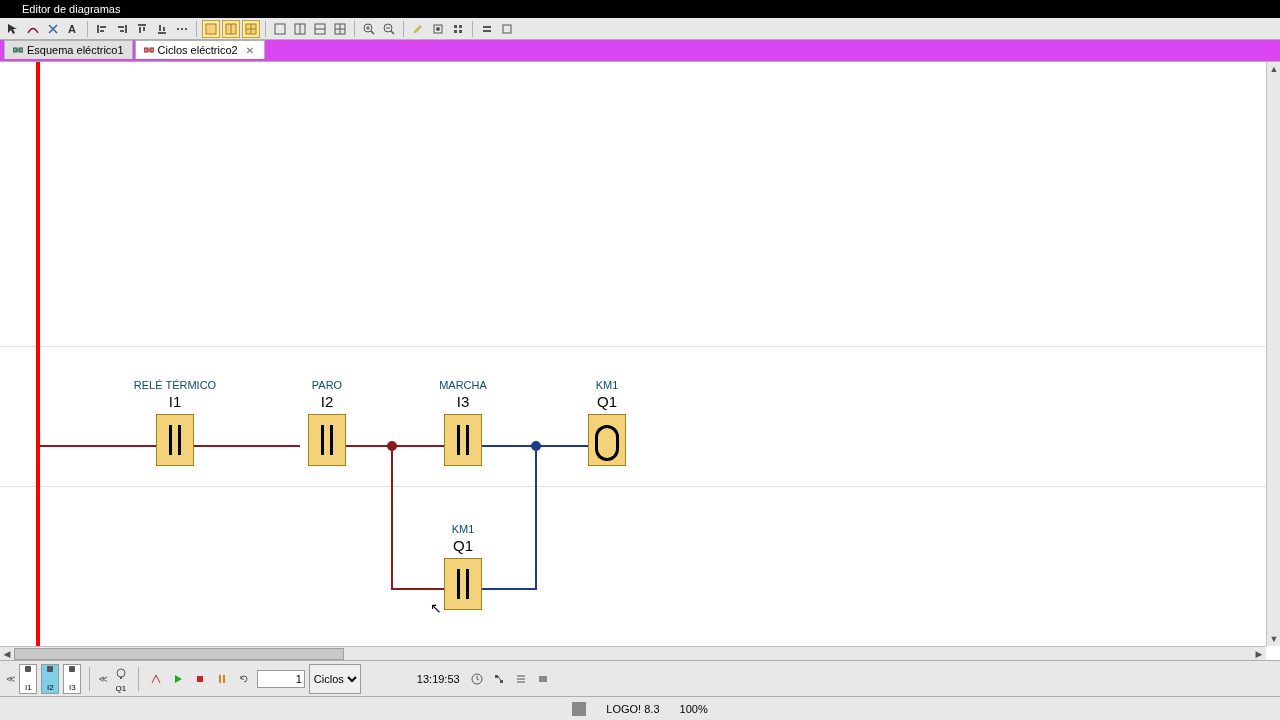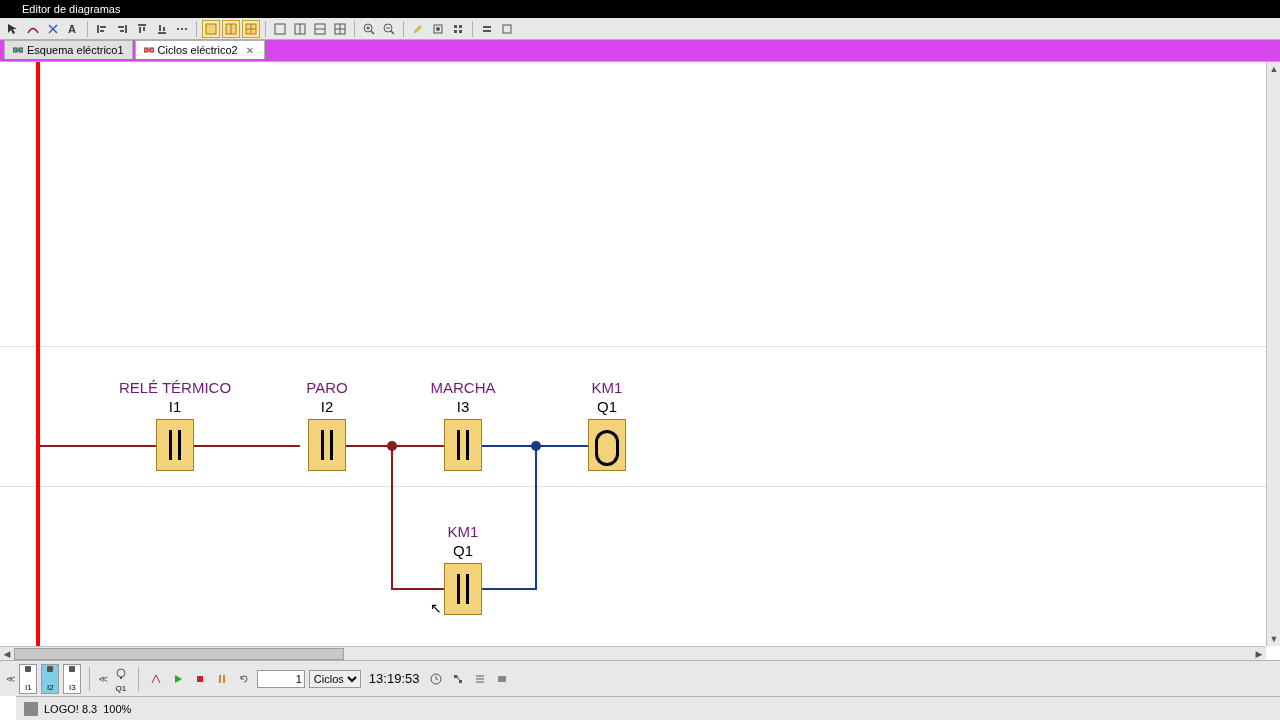--- a/index.html
+++ b/index.html
@@ -27,21 +27,21 @@
 .hscroll .arrow, .vscroll .arrow { width: 14px; height: 14px; display: flex; align-items: center; justify-content: center; font-size: 9px; color: #555; }
 .vscroll .arrow.top { position: absolute; top: 0; }
 .vscroll .arrow.bot { position: absolute; bottom: 0; }
 .hscroll .arrow.left { position: absolute; left: 0; }
 .hscroll .arrow.right { position: absolute; right: 0; }
 
 .redline { position: absolute; left: 36px; top: 0; bottom: 0; width: 4px; background: #ff0000; }
 .gridline { position: absolute; left: 0; right: 14px; height: 1px; background: #e0e0e0; }
 
 .comp { position: absolute; text-align: center; }
-.comp .label1 { font-size: 15px; color: #701a75; white-space: nowrap; }
+.comp .label1 { font-size: 11px; color: #0c4a6e; white-space: nowrap; }
 .comp .label2 { font-size: 15px; color: #000; margin-top: 2px; }
 .comp .box { width: 38px; height: 52px; margin: 4px auto 0; background: #f3d27a; border: 1px solid #a87f1f; display: flex; align-items: center; justify-content: center; position: relative; }
 .comp .contact { width: 20px; height: 30px; position: relative; }
 .comp .contact::before, .comp .contact::after { content: ""; position: absolute; width: 3px; height: 30px; background: #000; top: 0; }
 .comp .contact::before { left: 4px; }
 .comp .contact::after { right: 4px; }
 .comp .coil { width: 24px; height: 30px; position: relative; }
 .comp .coil::before, .comp .coil::after { content: ""; position: absolute; width: 10px; height: 30px; border: 3px solid #000; top: 0; }
 .comp .coil::before { left: 0; border-right: none; border-radius: 12px 0 0 12px; }
 .comp .coil::after { right: 0; border-left: none; border-radius: 0 12px 12px 0; }
@@ -52,24 +52,24 @@
 .node.red { background: #8b1a1a; }
 .node.blue { background: #1a3a8b; }
 
 .sim-toolbar { position: absolute; left: 0; right: 0; bottom: 24px; height: 36px; background: #e8e8e8; border-top: 1px solid #b0b0b0; display: flex; align-items: center; padding: 0 6px; gap: 4px; }
 .sim-toolbar .iobox { width: 18px; height: 30px; border: 1px solid #999; background: #fff; display: flex; flex-direction: column; align-items: center; justify-content: space-between; font-size: 8px; padding: 1px 0; cursor: pointer; }
 .sim-toolbar .iobox.active { background: #7fcfe8; }
 .sim-toolbar .iobox .led { width: 6px; height: 6px; background: #555; border-radius: 1px; }
 .sim-toolbar .sep { width: 1px; height: 24px; background: #b0b0b0; margin: 0 4px; }
 .sim-toolbar .sbtn { width: 18px; height: 18px; display: flex; align-items: center; justify-content: center; cursor: pointer; }
 .sim-toolbar input[type=text] { width: 48px; height: 18px; font-size: 11px; text-align: right; padding: 0 2px; border: 1px solid #999; }
-.sim-toolbar select { height: 18px; font-size: 11px; border: 1px solid #999; }
-.sim-toolbar .time { font-size: 13px; padding: 0 4px; }
-
-.statusbar { position: absolute; left: 0; right: 0; bottom: 0; height: 24px; background: #e8e8e8; border-top: 1px solid #b0b0b0; display: flex; align-items: center; justify-content: flex-start; padding: 0 8px; gap: 6px; font-size: 11px; margin-left: 16px; }
+.sim-toolbar select { height: 30px; font-size: 11px; border: 1px solid #999; }
+.sim-toolbar .time { font-size: 11px; padding: 0 4px; margin-left: 48px; }
+
+.statusbar { position: absolute; left: 0; right: 0; bottom: 0; height: 24px; background: #e8e8e8; border-top: 1px solid #b0b0b0; display: flex; align-items: center; justify-content: center; padding: 0 8px; gap: 20px; font-size: 11px; }
 .statusbar .sicon { width: 14px; height: 14px; background: #888; display: inline-block; }
 
 .cursor-arrow { position: absolute; font-size: 14px; color: #000; pointer-events: none; }
 </style>
 </head>
 <body>
 
 <div class="titlebar">Editor de diagramas</div>
 
 <div class="toolbar">

